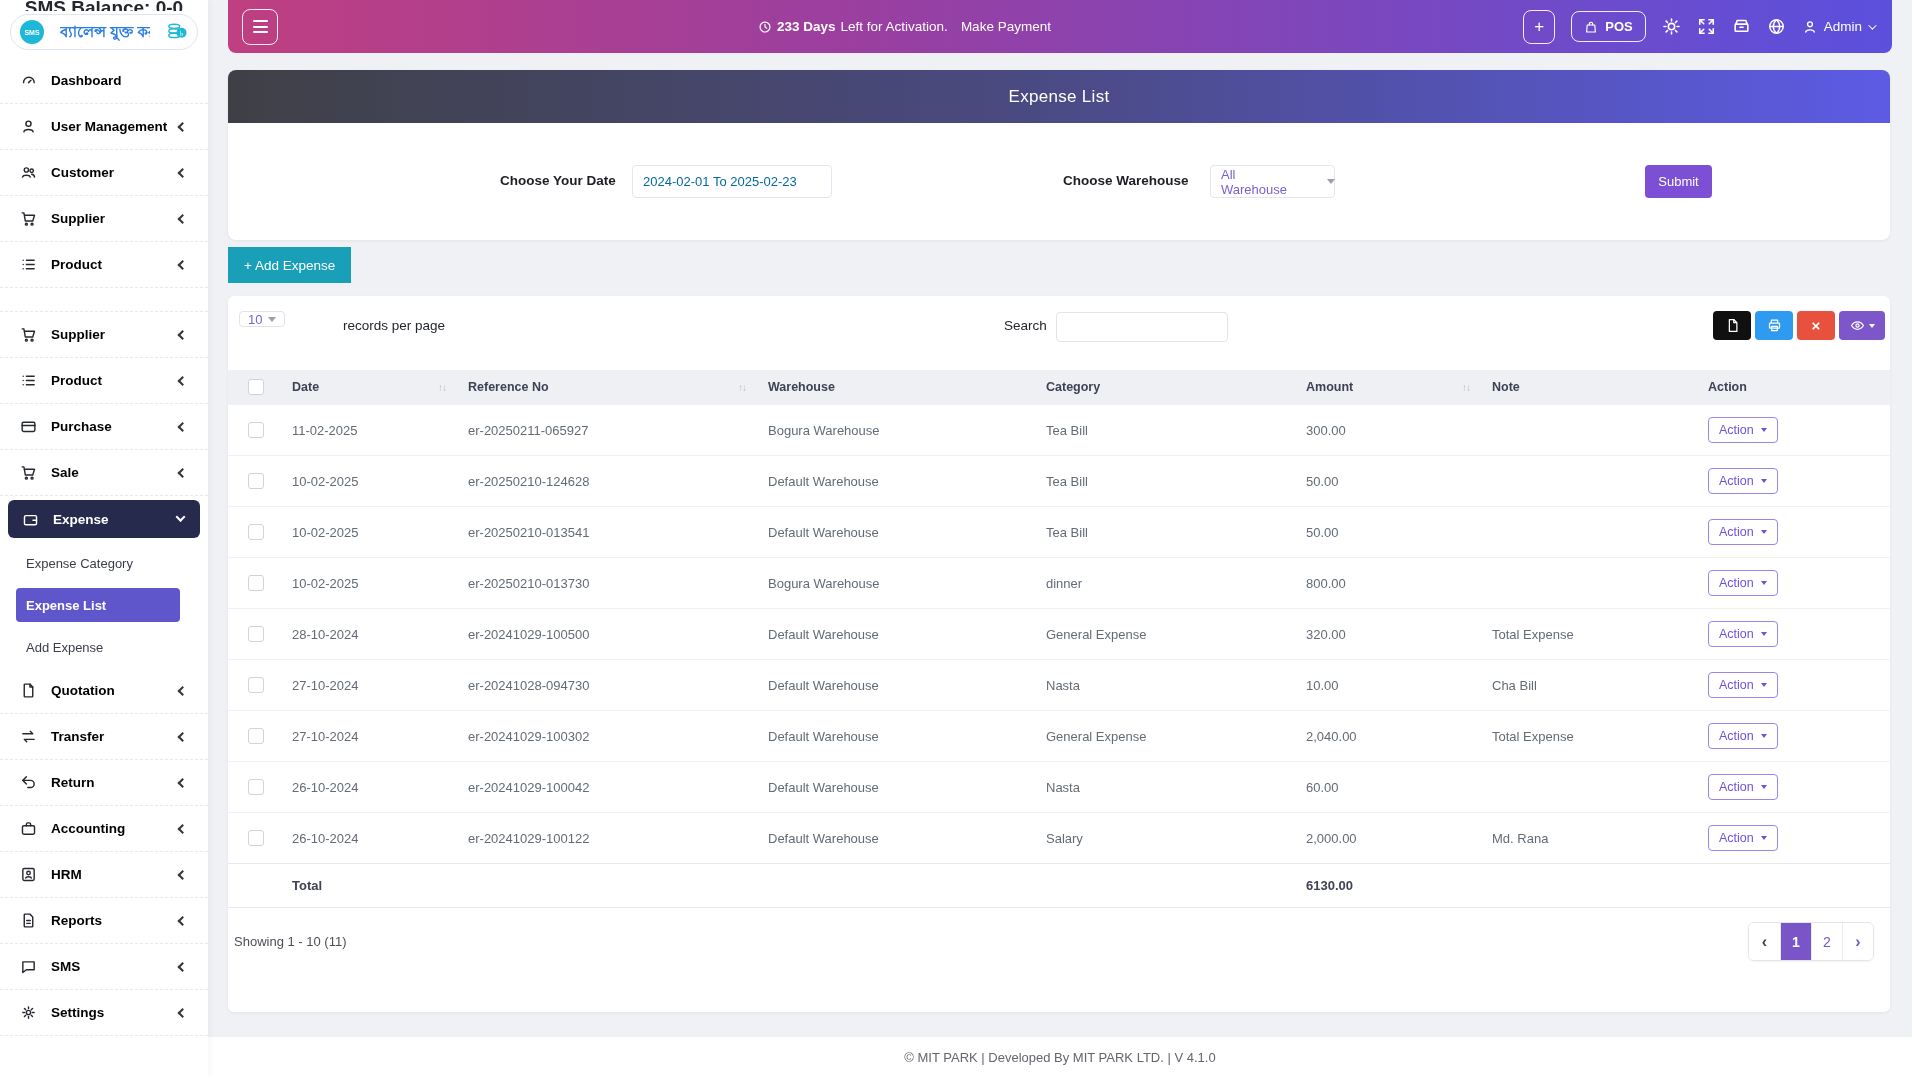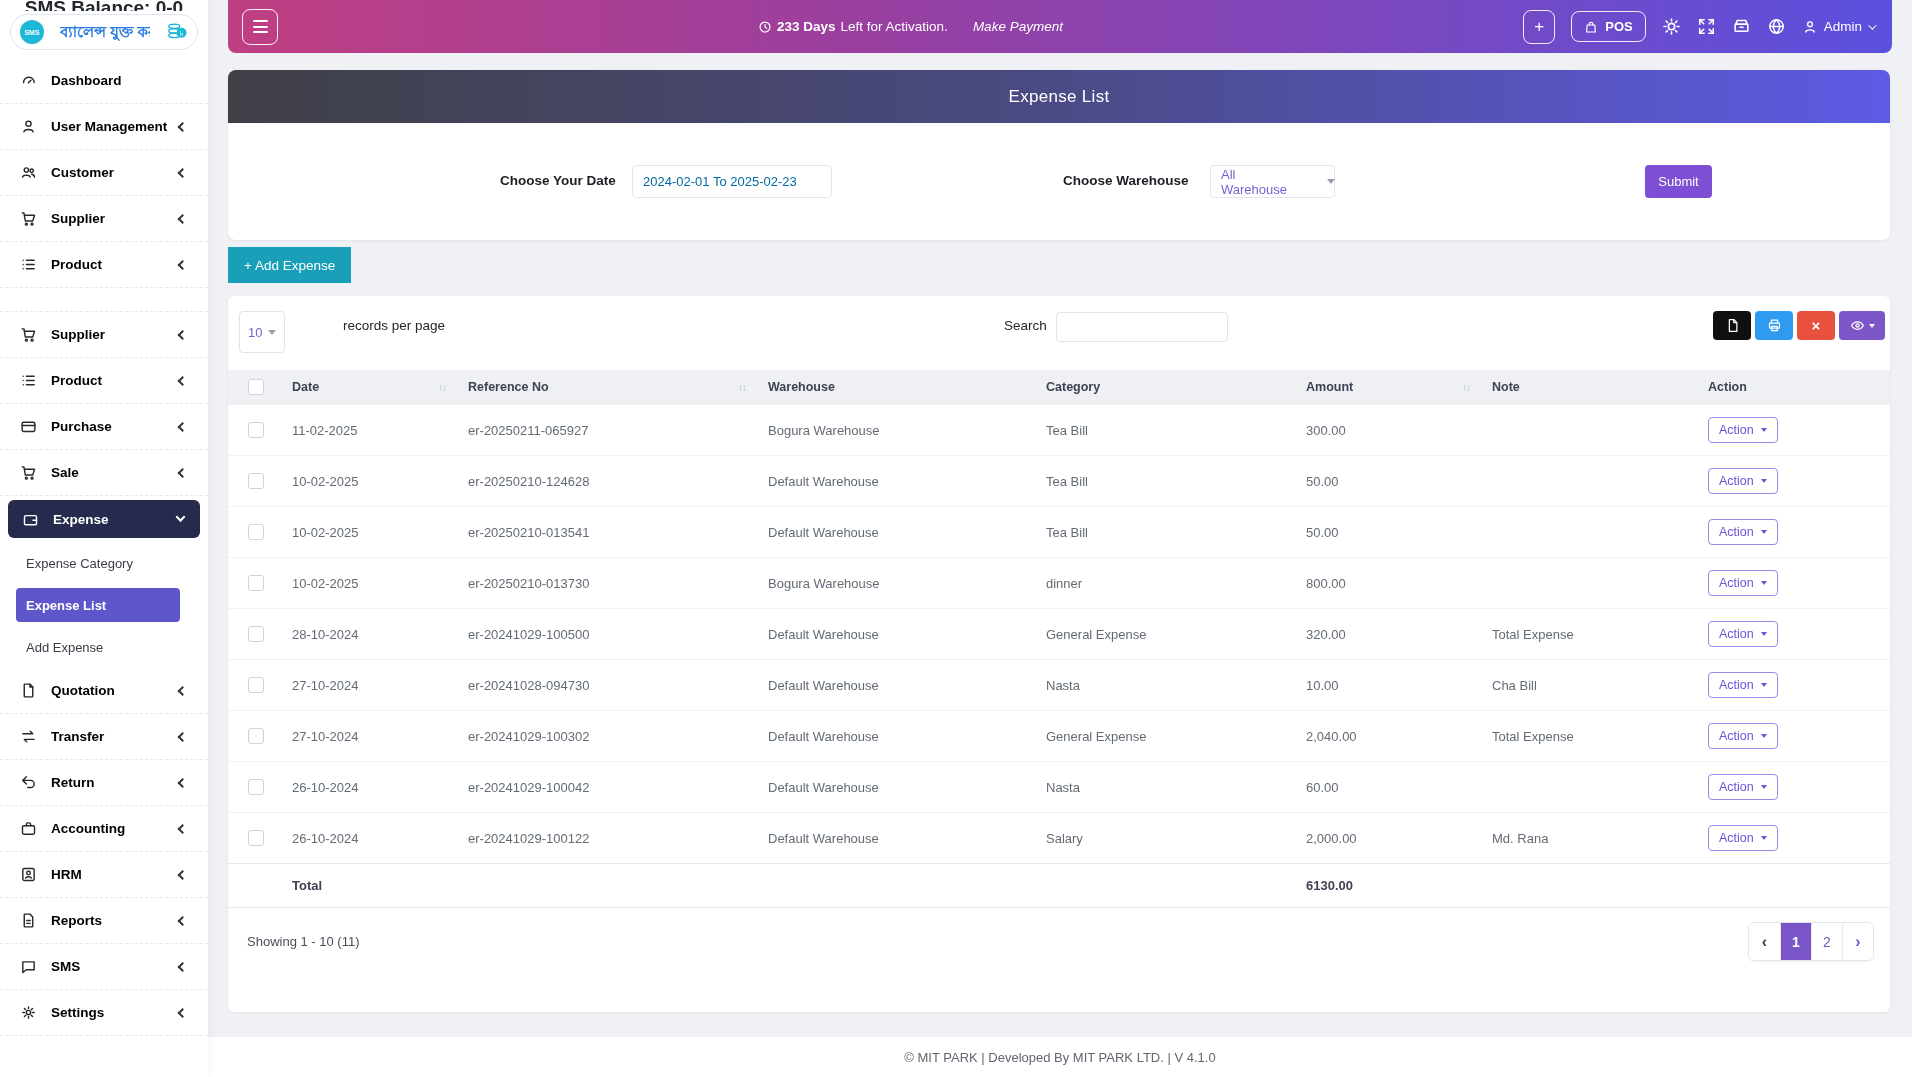--- a/index.html
+++ b/index.html
@@ -32,21 +32,21 @@
   
   .main { position:absolute; left:208px; top:0; right:0; bottom:0; background:#f0f1f4; }
 
   
   .topbar { position:absolute; left:20px; right:20px; top:0; height:53px; border-radius:0 0 8px 8px; background:linear-gradient(90deg,#bf3f81 0%,#9a3fa0 38%,#5b50dd 100%); display:flex; align-items:center; color:#fff; z-index:4; }
   .menu-btn { width:36px; height:36px; margin-left:14px; border:1.5px solid rgba(255,255,255,.9); border-radius:8px; background:transparent; display:flex; flex-direction:column; align-items:center; justify-content:center; gap:3.5px; cursor:pointer; }
   .menu-btn i { display:block; width:15px; height:2px; background:#fff; border-radius:1px; }
   .activation { position:absolute; left:530px; display:flex; align-items:center; gap:5px; font-size:13.5px; }
   .activation .clock-ic svg { width:14px; height:14px; display:block; }
   .activation b { font-weight:700; }
-  .activation .mp { font-style:italic; margin-left:20px; cursor:pointer; }
+  .activation .mp { margin-left:8px; cursor:pointer; }
   .tb-right { margin-left:auto; display:flex; align-items:center; gap:16px; padding-right:18px; }
   .plus-btn { width:32px; height:34px; border:1.5px solid rgba(255,255,255,.9); border-radius:8px; background:transparent; color:#fff; font-size:17px; display:flex; align-items:center; justify-content:center; cursor:pointer; }
   .pos-btn { height:31px; border:1.5px solid rgba(255,255,255,.9); border-radius:8px; background:transparent; color:#fff; font-size:13px; font-weight:600; display:flex; align-items:center; gap:7px; padding:0 12px; cursor:pointer; }
   .tb-ic { width:19px; height:19px; color:#fff; cursor:pointer; }
   .tb-ic svg { width:19px; height:19px; display:block; }
   .admin-wrap { display:flex; align-items:center; gap:6px; cursor:pointer; }
   .admin-label { font-size:13.5px; }
   .caret-w { width:6px; height:6px; border-right:1.6px solid #fff; border-bottom:1.6px solid #fff; transform:rotate(45deg) translateY(-2px); }
 
   
@@ -62,21 +62,21 @@
   .wh-select span { color:#7a5fd0; font-size:13px; }
   .caret-g { width:0; height:0; border-left:4px solid transparent; border-right:4px solid transparent; border-top:5px solid #9aa0ab; }
   .submit-btn { position:absolute; left:1417px; top:42px; width:67px; height:33px; background:#7c4fd4; border:none; border-radius:4px; color:#fff; font-size:13px; cursor:pointer; font-family:"Liberation Sans",sans-serif; }
 
   
   .add-expense { position:absolute; left:20px; top:247px; height:36px; background:#1a9fb9; color:#fff; border:none; border-radius:0; font-size:13.5px; padding:0 16px; cursor:pointer; font-family:"Liberation Sans",sans-serif; }
 
   
   .table-card { position:absolute; left:20px; right:22px; top:296px; height:716px; background:#fff; border-radius:6px; box-shadow:0 1px 3px rgba(0,0,0,.06); }
   .controls { position:relative; height:74px; }
-  .size-select { position:absolute; left:11px; top:15px; width:46px; height:42px; border:1px solid #e2e4ea; border-radius:4px; background:#fff; display:flex; align-items:center; justify-content:space-between; padding:0 8px; cursor:pointer; }
+  .size-select { position:absolute; left:11px; top:15px; width:46px; height:16px; border:1px solid #e2e4ea; border-radius:4px; background:#fff; display:flex; align-items:center; justify-content:space-between; padding:0 8px; cursor:pointer; }
   .size-select span { color:#7a5fd0; font-size:13px; }
   .records-text { position:absolute; left:115px; top:22px; font-size:13.5px; color:#23262d; }
   .search-label { position:absolute; left:776px; top:22px; font-size:13.5px; color:#23262d; }
   .search-input { position:absolute; left:828px; top:16px; width:172px; height:30px; border:1px solid #e2e4ea; border-radius:4px; background:#fff; padding:0 8px; font-size:13px; font-family:"Liberation Sans",sans-serif; }
   .export-group { position:absolute; right:5px; top:15px; display:flex; gap:4px; }
   .exp-btn { height:29px; width:38px; border:none; border-radius:4px; display:flex; align-items:center; justify-content:center; color:#fff; cursor:pointer; gap:4px; }
   .exp-btn svg { width:15px; height:15px; display:block; }
   .exp-btn.black { background:#101010; }
   .exp-btn.blue  { background:#2f9bf0; }
   .exp-btn.red   { background:#e8513d; font-size:15px; font-weight:700; }
@@ -88,21 +88,21 @@
   .grid td { font-size:13px; color:#636b75; padding:0 8px; height:51px; border-top:1px solid #f1f2f4; background:#fff; }
   .grid .cb-cell { text-align:center; }
   .th-flex { display:flex; align-items:center; justify-content:space-between; }
   .sort-ic { font-size:10px; color:#b8bcc6; letter-spacing:-1px; font-weight:400; margin-right:6px; }
   input.row-cb { appearance:none; -webkit-appearance:none; width:16px; height:16px; border:1px solid #cfd4da; border-radius:3px; background:#fff; cursor:pointer; vertical-align:middle; }
   .action-btn { display:inline-flex; align-items:center; gap:7px; padding:5px 10px; background:#fff; border:1px solid #9c86e8; border-radius:4px; color:#6f52d8; font-size:12.5px; cursor:pointer; font-family:"Liberation Sans",sans-serif; }
   .caret-p { width:0; height:0; border-left:3.5px solid transparent; border-right:3.5px solid transparent; border-top:4px solid #6f52d8; }
   .total-row td { height:44px; font-weight:700; color:#3f4254; border-top:1px solid #e8e9ed; border-bottom:1px solid #e8e9ed; }
 
   .card-footer { position:relative; height:66px; }
-  .showing { position:absolute; left:19px; top:26px; font-size:13px; color:#4b4f58;text-align:right; }
+  .showing { position:absolute; left:6px; top:26px; font-size:13px; color:#4b4f58;text-align:right; }
   .pagination { position:absolute; right:16px; top:14px; display:flex; border:1px solid #e3e5ea; border-radius:6px; overflow:hidden; box-shadow:0 1px 2px rgba(0,0,0,.05); }
   .page-btn { width:31px; height:37px; background:#fff; border:none; border-left:1px solid #e9eaee; display:flex; align-items:center; justify-content:center; font-size:14px; color:#7a55c8; cursor:pointer; font-family:"Liberation Sans",sans-serif; }
   .page-btn:first-child { border-left:none; }
   .page-btn.nav-g { color:#3c3f46; font-size:16px; font-weight:700; }
   .page-btn.nav-p { color:#7a55c8; font-size:16px; font-weight:700; }
   .page-btn.active { background:#7a55c8; color:#fff; font-weight:700; }
 
   .page-footer { position:absolute; left:0; right:0; bottom:0; height:40px; background:#fff; display:flex; align-items:center; justify-content:center; font-size:13px; color:#63666f; }
 </style>
 </head>

